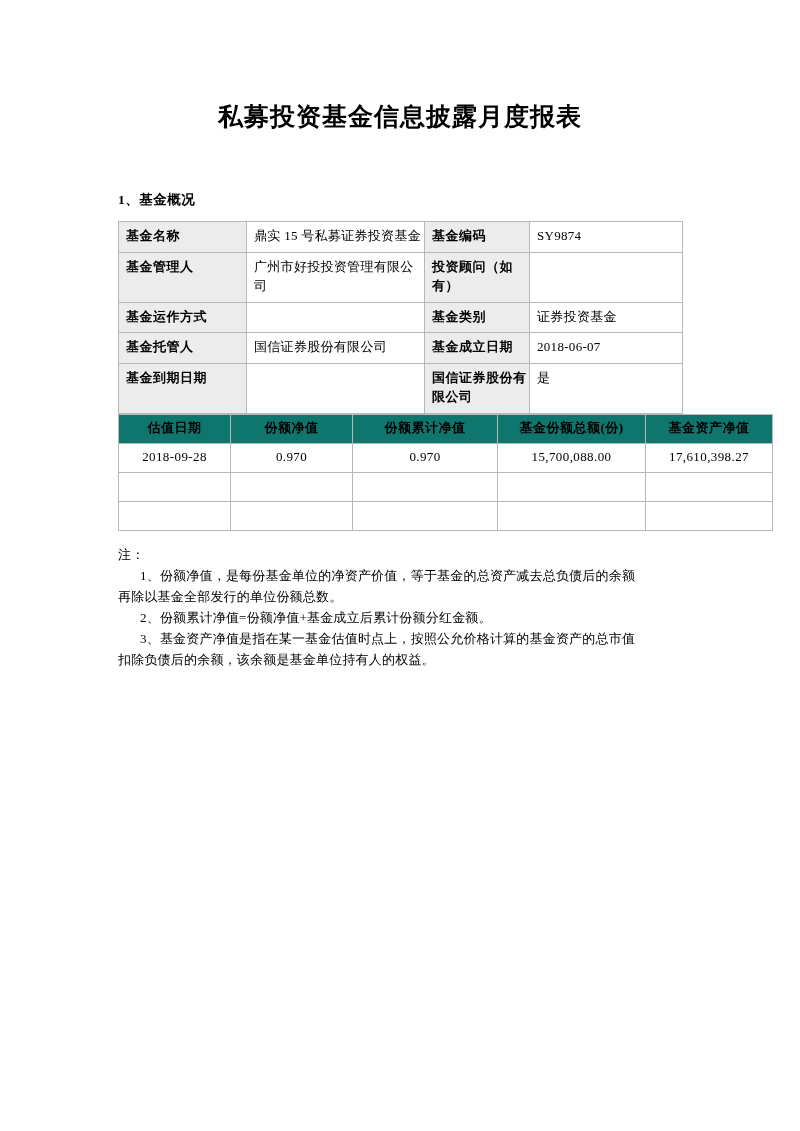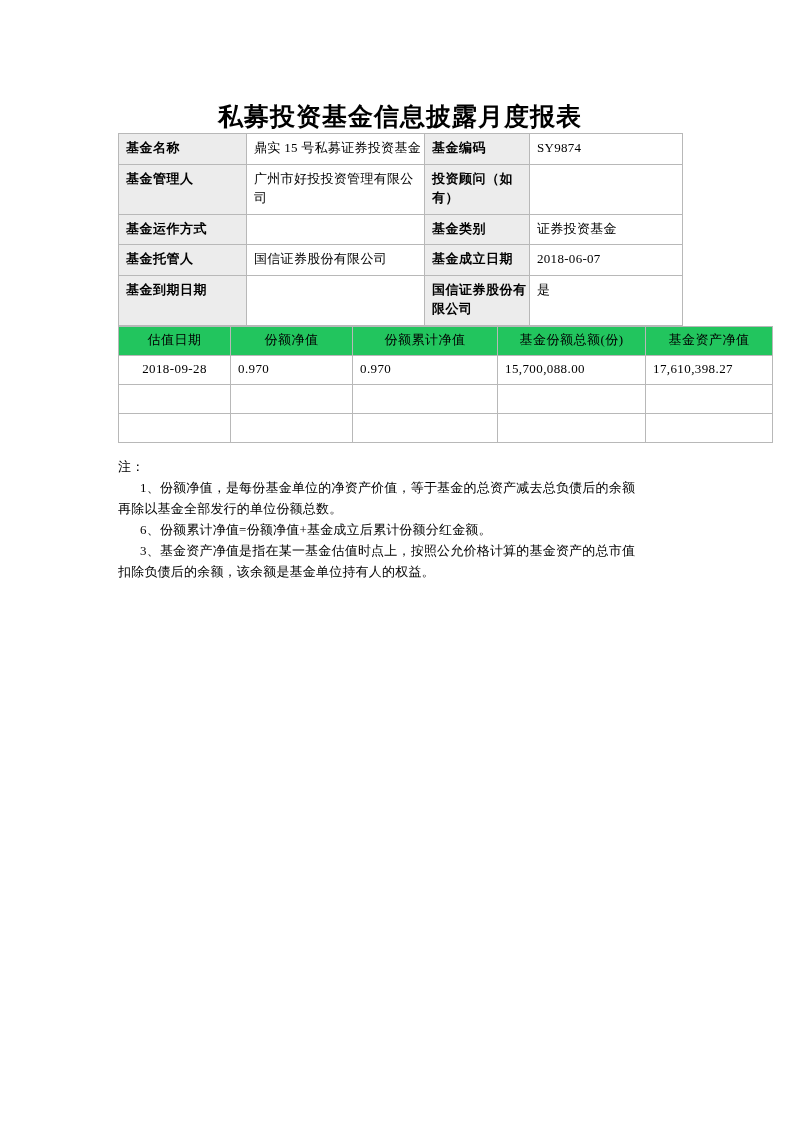--- a/index.html
+++ b/index.html
@@ -74,27 +74,27 @@
   .t2 {
     width: 654px;
   }
   .t2 th, .t2 td {
     border: 1px solid #b8b8b8;
     font-size: 13px;
     height: 19px;
     padding: 4px 7px 5px 7px;
   }
   .t2 th {
-    background: #22c55e;
-    font-weight: normal;
+    background: #0f766e;
+    font-weight: bold;
     text-align: center;
     letter-spacing: 0.5px;
   }
   .t2 td.num {
-    text-align: left;
+    text-align: center;
     font-family: "Liberation Serif", "DejaVu Serif", serif;
     letter-spacing: 0.4px;
   }
   .t2 td.date {
     text-align: center;
     letter-spacing: 0.4px;
     margin-left: 8px;
   }
   .t2 .d1 { width: 112px; }
   .t2 .d2 { width: 122px; }
@@ -113,20 +113,21 @@
   .notes p { margin: 0; }
   .notes .indent { text-indent: 22px; }
 </style>
 </head>
 <body>
 
 <div class="page">
 
   <div class="doc-title">私募投资基金信息披露月度报表</div>
 
+  <div class="section-head">1、基金概况</div>
 
   <table class="t1">
     <colgroup>
       <col class="c1">
         <col class="c2">
         <col class="c3">
         <col class="c4">
     </colgroup>
     <tbody>
       <tr>
@@ -202,18 +203,18 @@
         <td class="num"></td>
         <td class="num"></td>
       </tr>
     </tbody>
   </table>
 
   <div class="notes">
     <p class="n-head">注：</p>
     <p class="indent">1、份额净值，是每份基金单位的净资产价值，等于基金的总资产减去总负债后的余额</p>
     <p>再除以基金全部发行的单位份额总数。</p>
-    <p class="indent">6、份额累计净值=份额净值+基金成立后累计份额分红金额。</p>
+    <p class="indent">2、份额累计净值=份额净值+基金成立后累计份额分红金额。</p>
     <p class="indent">3、基金资产净值是指在某一基金估值时点上，按照公允价格计算的基金资产的总市值</p>
     <p>扣除负债后的余额，该余额是基金单位持有人的权益。</p>
   </div>
 
 </div>
 
 </body></html>

